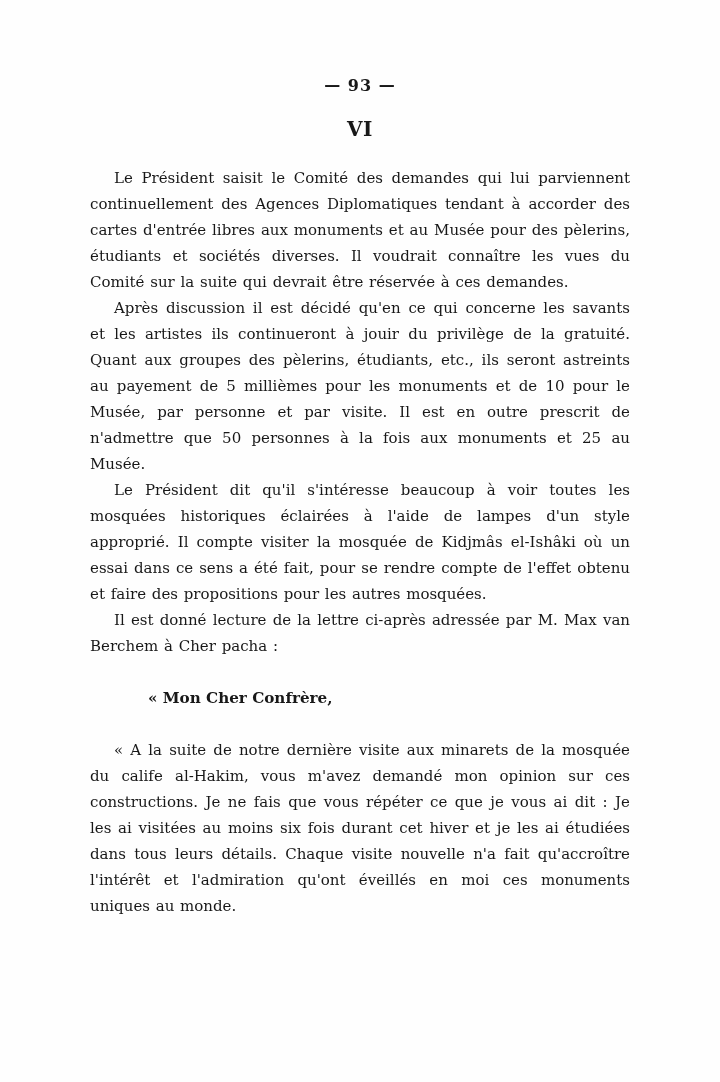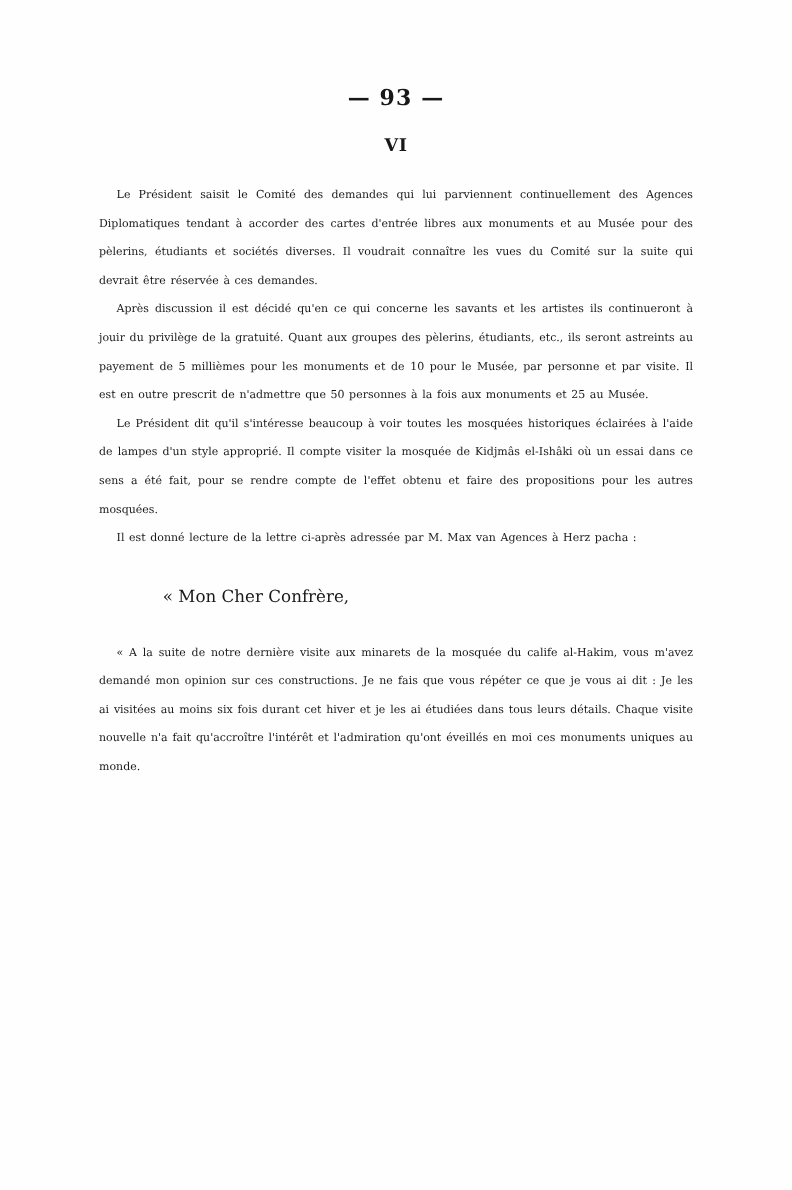--- a/index.html
+++ b/index.html
@@ -17,50 +17,50 @@
     font-family: "DejaVu Serif", "Liberation Serif", serif;
     color: #181818;
     overflow: hidden;
   }
   .content {
     box-sizing: border-box;
     padding: 76px 90px 0 90px;
   }
   .page-number {
     text-align: center;
-    font-size: 20px;
+    font-size: 16px;
     font-weight: bold;
     letter-spacing: 1px;
     margin: 0 0 22px 0;
   }
   .section-heading {
     text-align: center;
-    font-size: 16px;
+    font-size: 20px;
     font-weight: bold;
     margin: 30px 0 24px 0;
     letter-spacing: 0.5px;
   }
   .section-heading.first {
     margin-top: 0;
   }
   p.body-para {
     margin: 0;
-    font-size: 10px;
+    font-size: 15px;
     line-height: 26px;
     text-align: justify;
     text-indent: 1.6em;
     font-weight: 500;
     word-spacing: 1px;
   }
   .salutation {
     margin: 26px 0 0 0;
     padding-left: 58px;
     font-size: 15.2px;
     line-height: 26px;
-    font-weight: 400;
+    font-weight: 700;
   }
   .letter-block p.body-para {
     margin-top: 0;
   }
   .spacer-letter {
     height: 26px;
   }
 </style>
 </head>
 <body>
@@ -73,21 +73,21 @@
     <div class="section-heading first">VI</div>
 
     <p class="body-para">Le Président saisit le Comité des demandes qui lui parviennent continuellement des Agences Diplomatiques tendant à accorder des cartes d'entrée libres aux monuments et au Musée pour des pèlerins, étudiants et sociétés diverses. Il voudrait connaître les vues du Comité sur la suite qui devrait être réservée à ces demandes.</p>
 
     <p class="body-para">Après discussion il est décidé qu'en ce qui concerne les savants et les artistes ils continueront à jouir du privilège de la gratuité. Quant aux groupes des pèlerins, étudiants, etc., ils seront astreints au payement de 5 millièmes pour les monuments et de 10 pour le Musée, par personne et par visite. Il est en outre prescrit de n'admettre que 50 personnes à la fois aux monuments et 25 au Musée.</p>
 
 
     <p class="body-para">Le Président dit qu'il s'intéresse beaucoup à voir toutes les mosquées historiques éclairées à l'aide de lampes d'un style approprié. Il compte visiter la mosquée de Kidjmâs el-Ishâki où un essai dans ce sens a été fait, pour se rendre compte de l'effet obtenu et faire des propositions pour les autres mosquées.</p>
 
 
-    <p class="body-para">Il est donné lecture de la lettre ci-après adressée par M. Max van Agences à Herz pacha :</p>
+    <p class="body-para">Il est donné lecture de la lettre ci-après adressée par M. Max van Berchem à Cher pacha :</p>
 
     <div class="letter-block">
       <p class="salutation">« Mon Cher Confrère,</p>
 
       <div class="spacer-letter"></div>
 
       <p class="body-para">« A la suite de notre dernière visite aux minarets de la mosquée du calife al-Hakim, vous m'avez demandé mon opinion sur ces constructions. Je ne fais que vous répéter ce que je vous ai dit : Je les ai visitées au moins six fois durant cet hiver et je les ai étudiées dans tous leurs détails. Chaque visite nouvelle n'a fait qu'accroître l'intérêt et l'admiration qu'ont éveillés en moi ces monuments uniques au monde.</p>
 
     </div>
 

